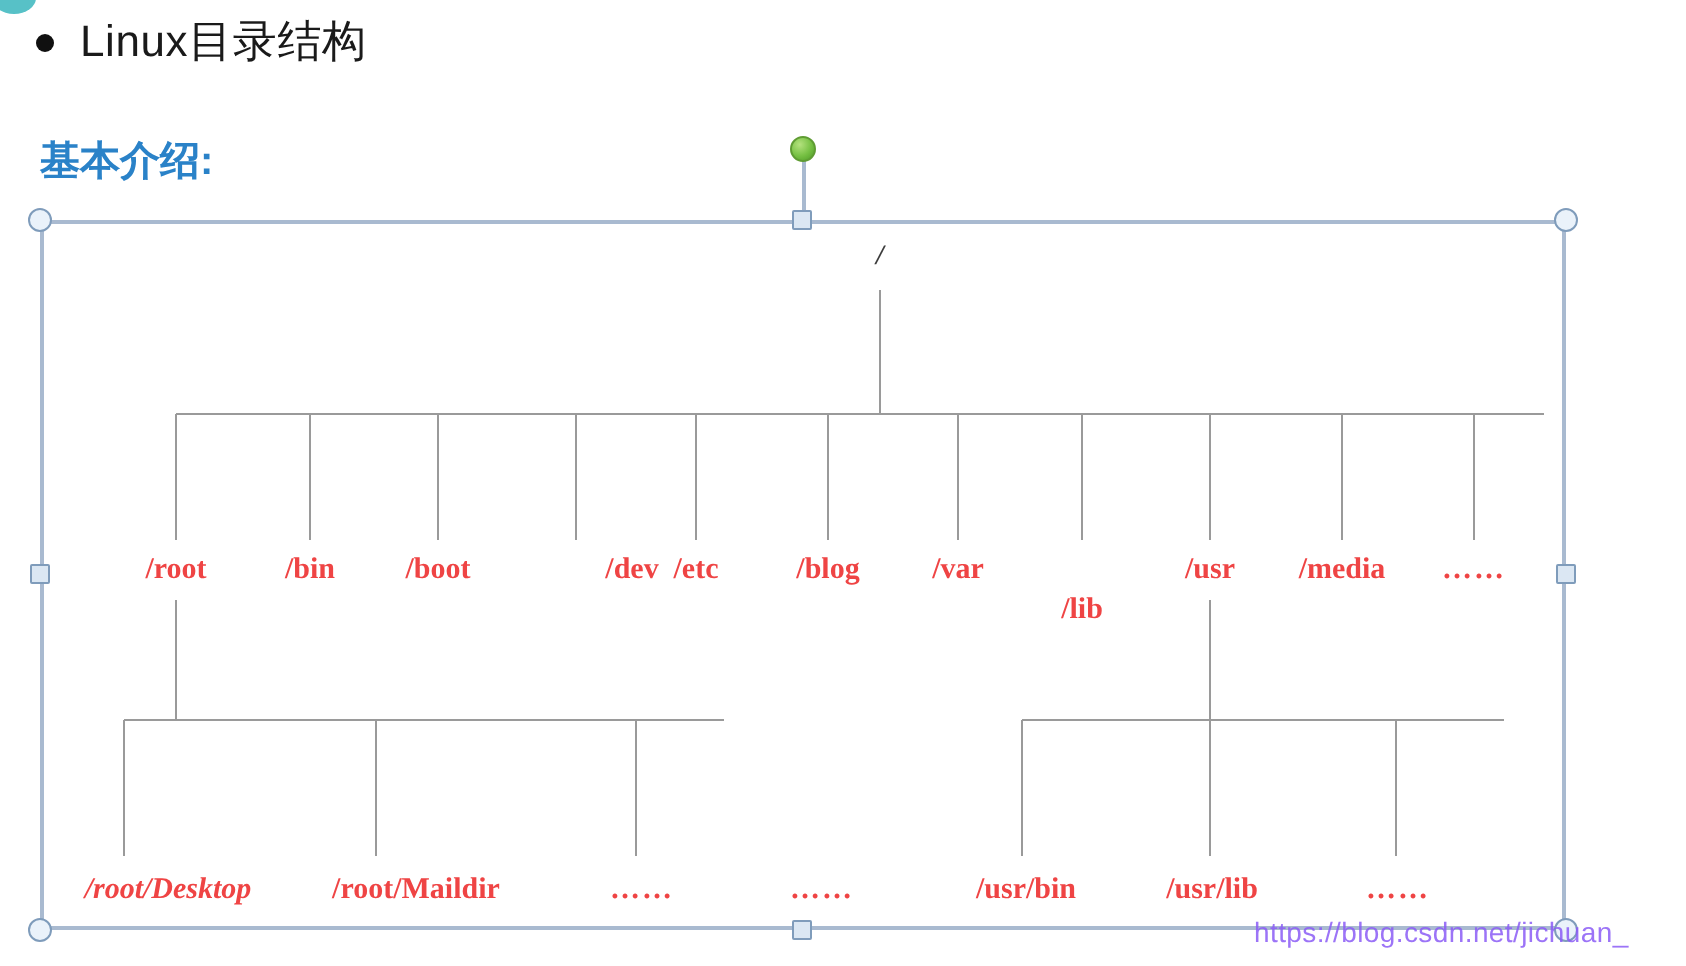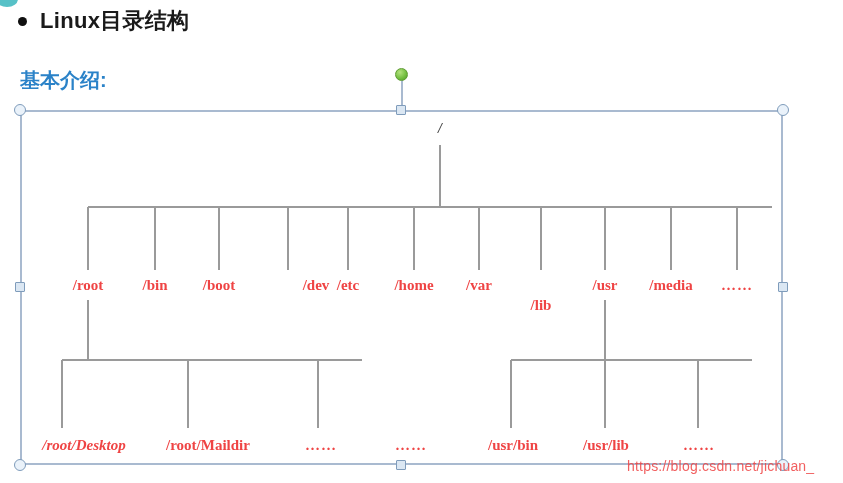--- a/index.html
+++ b/index.html
@@ -40,21 +40,21 @@
   .bullet-dot {
     width: 9px;
     height: 9px;
     border-radius: 50%;
     background: #101010;
     display: block;
   }
   .heading-text {
     font-family: "Liberation Sans", "DejaVu Sans", sans-serif;
     font-size: 22px;
-    font-weight: bold;
+    font-weight: normal;
     color: #1a1a1a;
     letter-spacing: .3px;
     white-space: nowrap;
   }
 
   .subheading {
     position: absolute;
     left: 20px;
     top: 67px;
     font-family: "Liberation Sans", "DejaVu Sans", sans-serif;
@@ -149,21 +149,21 @@
     letter-spacing: 1px;
   }
 
   
   .watermark {
     position: absolute;
     left: 627px;
     top: 458px;
     font-family: "Liberation Sans", sans-serif;
     font-size: 14px;
-    color: #ef4444;
+    color: #8b5cf6;
     opacity: .85;
     white-space: nowrap;
     letter-spacing: .2px;
   }
 </style>
 </head>
 <body>
 
 <div class="corner-dot"></div>
 
@@ -213,21 +213,21 @@
       </g>
     </svg>
 
     <div class="node root" style="left:420px; top:12px;">/</div>
 
     <div class="node" style="left:68px;  top:168px;">/root</div>
     <div class="node" style="left:135px; top:168px;">/bin</div>
     <div class="node" style="left:199px; top:168px;">/boot</div>
     <div class="node" style="left:268px; top:168px;margin-left:28px;">/dev</div>
     <div class="node" style="left:328px; top:168px;">/etc</div>
-    <div class="node" style="left:394px; top:168px;">/home</div>
+    <div class="node" style="left:394px; top:168px;">/blog</div>
     <div class="node" style="left:459px; top:168px;">/var</div>
     <div class="node" style="left:521px; top:168px;margin-top:20px;">/lib</div>
     <div class="node" style="left:585px; top:168px;">/usr</div>
     <div class="node" style="left:651px; top:168px;">/media</div>
     <div class="node dots" style="left:717px; top:168px;">……</div>
 
     <div class="node" style="left:64px;  top:328px;font-style:italic;">/root/Desktop</div>
     <div class="node" style="left:188px; top:328px;text-align:right;">/root/Maildir</div>
     <div class="node dots" style="left:301px; top:328px;">……</div>
     <div class="node dots" style="left:391px; top:328px;">……</div>

